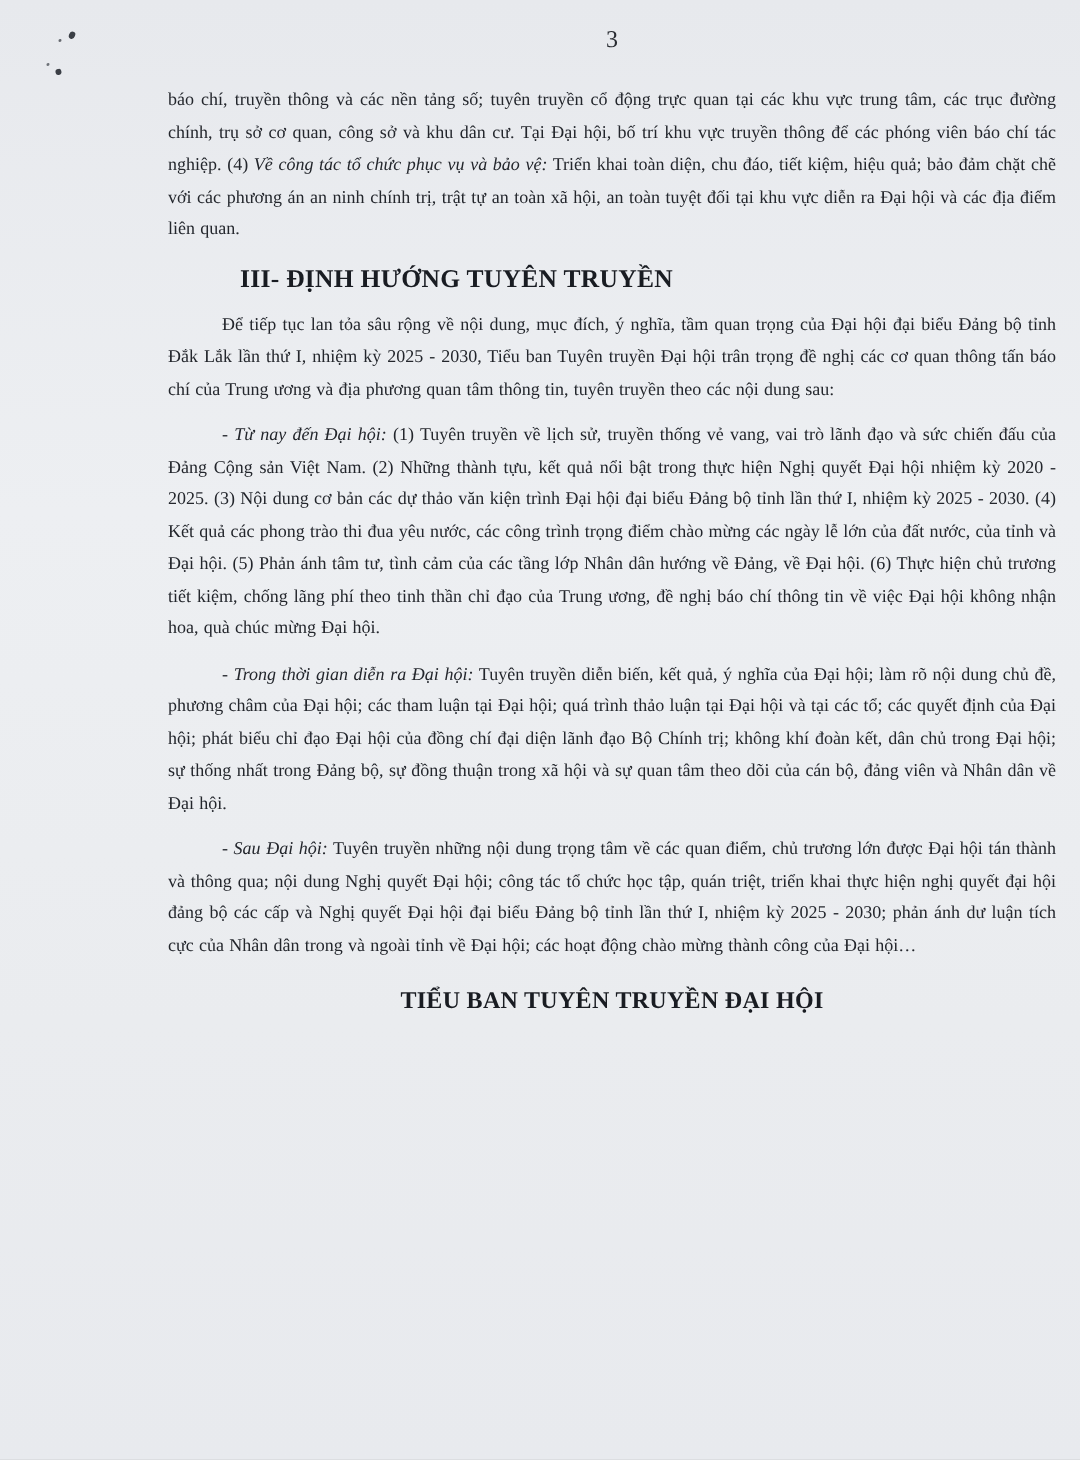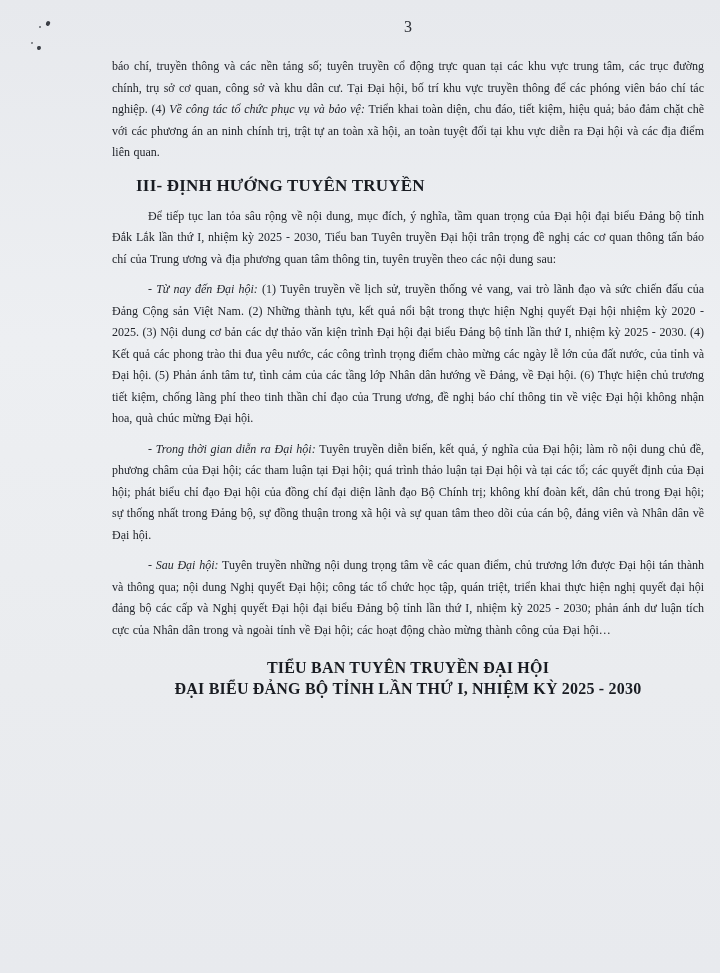--- a/index.html
+++ b/index.html
@@ -33,21 +33,21 @@
     line-height: 21.5px;
     text-align: justify;
     margin: 0 0 9px 0;
     word-spacing: 0.5px;
   }
   p.indent { text-indent: 36px; }
   .lead { font-style: italic; }
   .section-heading {
     font-size: 17px;
     font-weight: bold;
-    margin: 12px 0 10px 24px;
+    margin: 12px 0 10px 48px;
     color: #191c22;
     letter-spacing: 0.2px;
   }
   .signature {
     margin-top: 16px;
     text-align: center;
     font-weight: bold;
     font-size: 16px;
     line-height: 21px;
     color: #191c22;
@@ -84,17 +84,16 @@
     <p class="body-par indent">Để tiếp tục lan tỏa sâu rộng về nội dung, mục đích, ý nghĩa, tầm quan trọng của Đại hội đại biểu Đảng bộ tỉnh Đắk Lắk lần thứ I, nhiệm kỳ 2025 - 2030, Tiểu ban Tuyên truyền Đại hội trân trọng đề nghị các cơ quan thông tấn báo chí của Trung ương và địa phương quan tâm thông tin, tuyên truyền theo các nội dung sau:</p>
 
     <p class="body-par indent"><span class="lead">- Từ nay đến Đại hội:</span><span> (1) Tuyên truyền về lịch sử, truyền thống vẻ vang, vai trò lãnh đạo và sức chiến đấu của Đảng Cộng sản Việt Nam. (2) Những thành tựu, kết quả nổi bật trong thực hiện Nghị quyết Đại hội nhiệm kỳ 2020 - 2025. (3) Nội dung cơ bản các dự thảo văn kiện trình Đại hội đại biểu Đảng bộ tỉnh lần thứ I, nhiệm kỳ 2025 - 2030. (4) Kết quả các phong trào thi đua yêu nước, các công trình trọng điểm chào mừng các ngày lễ lớn của đất nước, của tỉnh và Đại hội. (5) Phản ánh tâm tư, tình cảm của các tầng lớp Nhân dân hướng về Đảng, về Đại hội. (6) Thực hiện chủ trương tiết kiệm, chống lãng phí theo tinh thần chỉ đạo của Trung ương, đề nghị báo chí thông tin về việc Đại hội không nhận hoa, quà chúc mừng Đại hội.</span></p>
 
     <p class="body-par indent"><span class="lead">- Trong thời gian diễn ra Đại hội:</span><span> Tuyên truyền diễn biến, kết quả, ý nghĩa của Đại hội; làm rõ nội dung chủ đề, phương châm của Đại hội; các tham luận tại Đại hội; quá trình thảo luận tại Đại hội và tại các tổ; các quyết định của Đại hội; phát biểu chỉ đạo Đại hội của đồng chí đại diện lãnh đạo Bộ Chính trị; không khí đoàn kết, dân chủ trong Đại hội; sự thống nhất trong Đảng bộ, sự đồng thuận trong xã hội và sự quan tâm theo dõi của cán bộ, đảng viên và Nhân dân về Đại hội.</span></p>
 
     <p class="body-par indent"><span class="lead">- Sau Đại hội:</span><span> Tuyên truyền những nội dung trọng tâm về các quan điểm, chủ trương lớn được Đại hội tán thành và thông qua; nội dung Nghị quyết Đại hội; công tác tổ chức học tập, quán triệt, triển khai thực hiện nghị quyết đại hội đảng bộ các cấp và Nghị quyết Đại hội đại biểu Đảng bộ tỉnh lần thứ I, nhiệm kỳ 2025 - 2030; phản ánh dư luận tích cực của Nhân dân trong và ngoài tỉnh về Đại hội; các hoạt động chào mừng thành công của Đại hội…</span></p>
 
     <div class="signature">
       <div>TIỂU BAN TUYÊN TRUYỀN ĐẠI HỘI</div>
-      <div>ĐẠI BIỂU ĐẢNG BỘ TỈNH LẦN THỨ I, NHIỆM KỲ 2025 - 2030</div>
     </div>
 
   </div>
 </div>
 
 </body></html>

